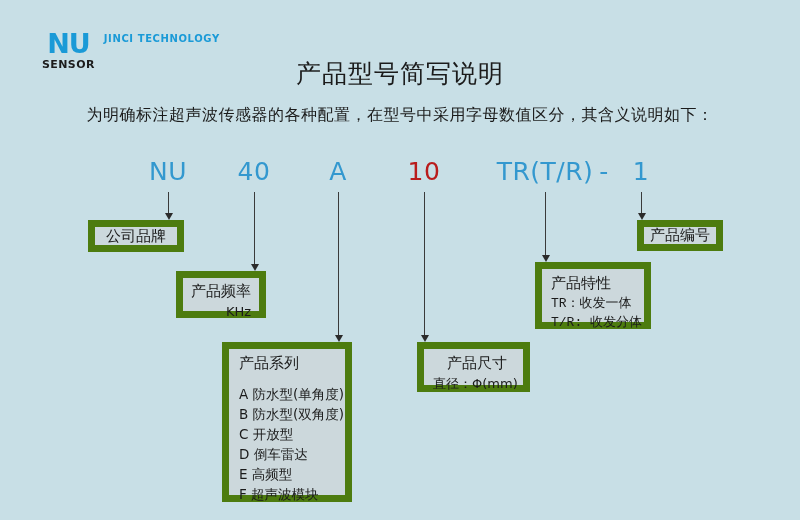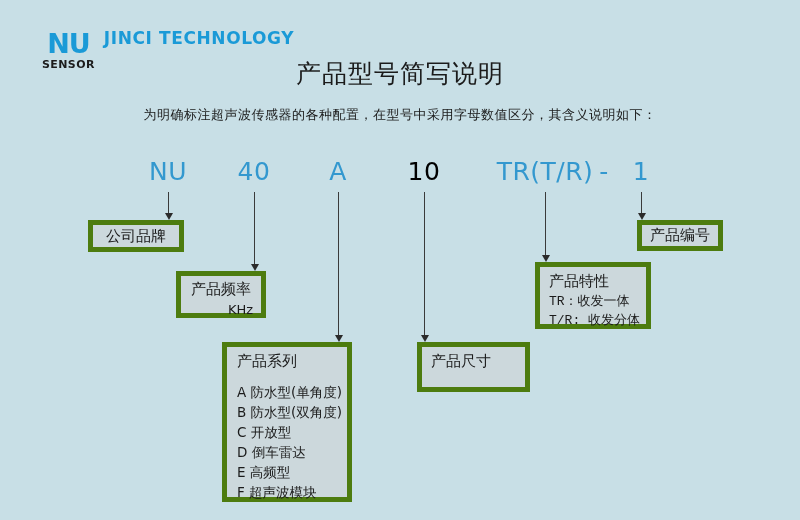--- a/index.html
+++ b/index.html
@@ -71,21 +71,21 @@
     right: -11px;
     top: -1px;
     font-size: 9px;
     line-height: 9px;
     font-weight: normal;
     color: #1c1c1c;
   }
   .logo-en {
     font-family: "DejaVu Sans", "Liberation Sans", sans-serif;
     font-weight: bold;
-    font-size: 17px;
+    font-size: 10px;
     line-height: 15px;
     color: #1a9ad7;
     letter-spacing: 0.6px;
     margin-top: 1px;
   }
 
   
   #title {
     position: absolute;
     left: 0;
@@ -96,21 +96,21 @@
     line-height: 26px;
     color: #1b1b1b;
     letter-spacing: 1px;
   }
   #subtitle {
     position: absolute;
     left: 0;
     top: 104px;
     width: 800px;
     text-align: center;
-    font-size: 13px;
+    font-size: 16px;
     line-height: 22px;
     color: #1b1b1b;
     letter-spacing: 0.5px;
   }
 
   
   .model-part {
     position: absolute;
     top: 157px;
     font-size: 25px;
@@ -134,21 +134,21 @@
     border-left: 4px solid transparent;
     border-right: 4px solid transparent;
     border-top: 7px solid #2b2b2b;
     transform: translateX(-50%);
   }
 
   
   .box {
     position: absolute;
     background: #ccd8dc;
-    border: 5px solid #4d7c0f;
+    border: 7px solid #4d7c0f;
     box-sizing: border-box;
     color: #1b1b1b;
   }
   .box-title {
     font-size: 15px;
     line-height: 21px;
     white-space: nowrap;
   }
   .box-line {
     font-size: 13px;
@@ -176,21 +176,21 @@
   #box-series {
     left: 222px; top: 342px; width: 130px; height: 160px;
     padding: 4px 6px 0 10px;
   }
   #box-series .box-title { text-align: left; margin-bottom: 10px; }
 
   #box-size {
     left: 417px; top: 342px; width: 113px; height: 50px;
     padding: 4px 6px 0 9px;
   }
-  #box-size .box-title { text-align: left; }
+  #box-size .box-title { text-align: left; margin-left: 14px; }
   #box-size .box-line  { text-align: left; }
 
   #box-feature {
     left: 535px; top: 262px; width: 116px; height: 67px;
     padding: 4px 6px 0 9px;
   }
   #box-feature .box-title { text-align: left; }
   #box-feature .box-line  { text-align: left; font-family: Liberation Mono, monospace; }
 
   #box-serial {
@@ -213,21 +213,21 @@
     </div>
   </div>
 
   <div id="title">产品型号简写说明</div>
   <div id="subtitle">为明确标注超声波传感器的各种配置，在型号中采用字母数值区分，其含义说明如下：</div>
 
   <div id="model-row">
       <div class="model-part" style="left: 168px; color: rgb(51, 152, 207);">NU</div>
       <div class="model-part" style="left: 254px; color: rgb(51, 152, 207);">40</div>
       <div class="model-part" style="left: 338px; color: rgb(51, 152, 207);">A</div>
-      <div class="model-part" style="left: 424px; color: #000000;">10</div>
+      <div class="model-part" style="left: 424px; color: #b91c1c;">10</div>
       <div class="model-part" style="left: 545px; color: rgb(51, 152, 207);">TR(T/R)</div>
       <div class="model-part" style="left: 604px; color: rgb(51, 152, 207);">-</div>
       <div class="model-part" style="left: 641px; color: rgb(51, 152, 207);">1</div>
     </div>
 
   <div id="connector-layer">
       <div class="conn" style="left: 168px; top: 192px; height: 22px; background: rgb(58, 58, 58);"></div>
       <div class="arrow" style="left: 168.5px; top: 213px;"></div>
       <div class="conn" style="left: 254px; top: 192px; height: 73px; background: rgb(58, 58, 58);"></div>
       <div class="arrow" style="left: 254.5px; top: 264px;"></div>
@@ -257,20 +257,21 @@
         <div class="box-item">B 防水型(双角度)</div>
         <div class="box-item">C 开放型</div>
         <div class="box-item">D 倒车雷达</div>
         <div class="box-item">E 高频型</div>
         <div class="box-item">F 超声波模块</div>
       </div>
   </div>
 
   <div class="box" id="box-size">
     <div class="box-title">产品尺寸</div>
+    <div class="box-line">直径：Φ(mm)</div>
   </div>
 
   <div class="box" id="box-feature">
     <div class="box-title">产品特性</div>
     <div class="box-line">TR：收发一体</div>
     <div class="box-line">T/R: 收发分体</div>
   </div>
 
   <div class="box" id="box-serial">
     <div class="box-title">产品编号</div>

